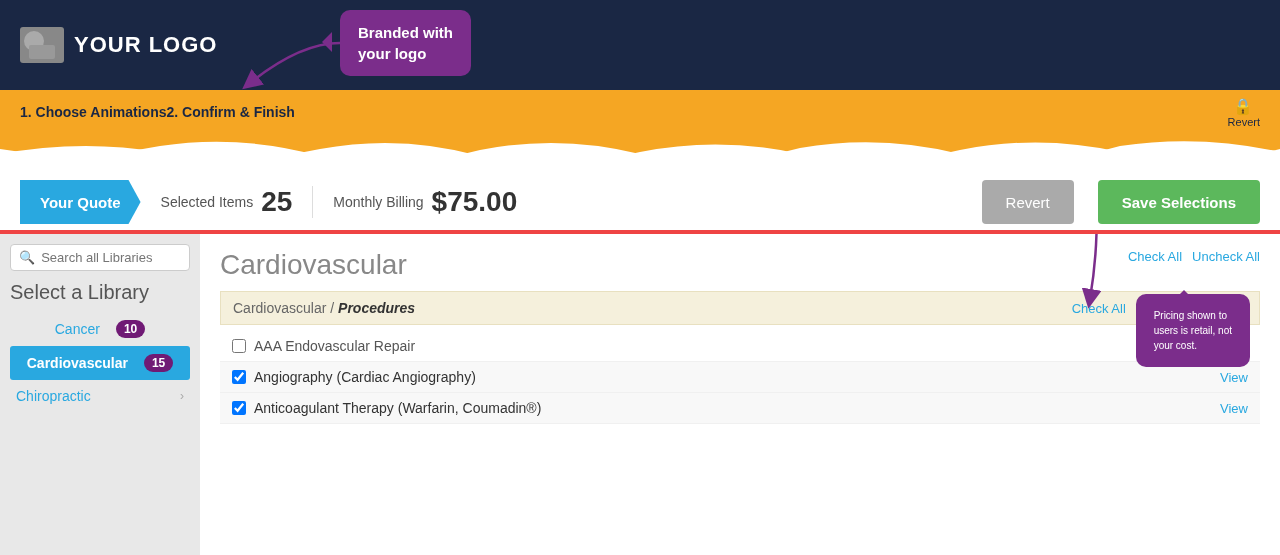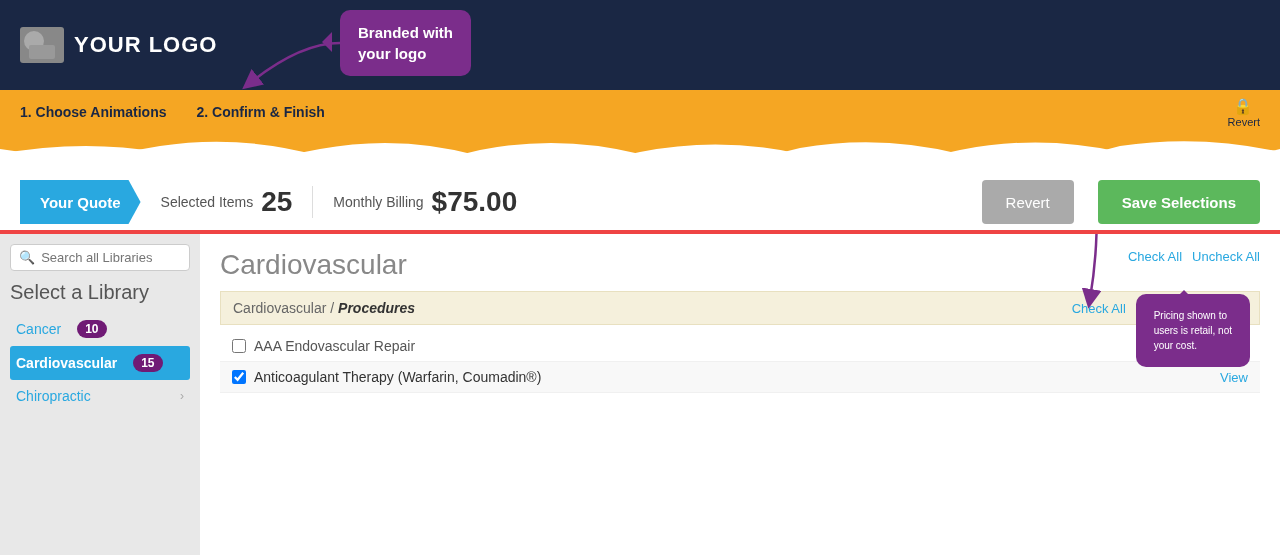--- a/index.html
+++ b/index.html
@@ -79,21 +79,20 @@
       border-right-color: #7b2d8b;
     }
 
     
     .nav-bar {
       background: #f5a623;
       height: 44px;
       display: flex;
       align-items: center;
       padding: 0 20px;
-      gap: 30px;
       position: relative;
     }
     .nav-item {
       color: #1a2744;
       font-size: 14px;
       font-weight: bold;
       cursor: pointer;
       text-decoration: none;
     }
     .nav-secure {
@@ -243,21 +242,21 @@
     }
     .library-title {
       font-size: 20px;
       color: #555;
       margin-bottom: 8px;
       font-weight: normal;
     }
     .library-item {
       display: flex;
       align-items: center;
-      justify-content: flex-start;
+      justify-content: center;
       padding: 8px 6px;
       cursor: pointer;
       border-radius: 3px;
       gap: 16px;
     }
     .library-item.active {
       background: #29a8e0;
     }
     .library-item-label {
       font-size: 14px;
@@ -517,20 +516,27 @@
     </div>
 
     <div class="procedure-item">
       <div class="proc-left">
         <input type="checkbox" class="proc-checkbox" style="">
         <span class="proc-label unchecked">AAA Endovascular Repair</span>
       </div>
       <span class="view-link">View</span>
     </div>
 
+    <div class="procedure-item checked">
+      <div class="proc-left">
+        <input type="checkbox" class="proc-checkbox" checked="" style="">
+        <span class="proc-label">Angiography (Cardiac Angiography)</span>
+      </div>
+      <span class="view-link">View</span>
+    </div>
 
     <div class="procedure-item checked">
       <div class="proc-left">
         <input type="checkbox" class="proc-checkbox" checked="" style="">
         <span class="proc-label">Anticoagulant Therapy (Warfarin, Coumadin®)</span>
       </div>
       <span class="view-link">View</span>
     </div>
 
     <div class="pricing-callout">

